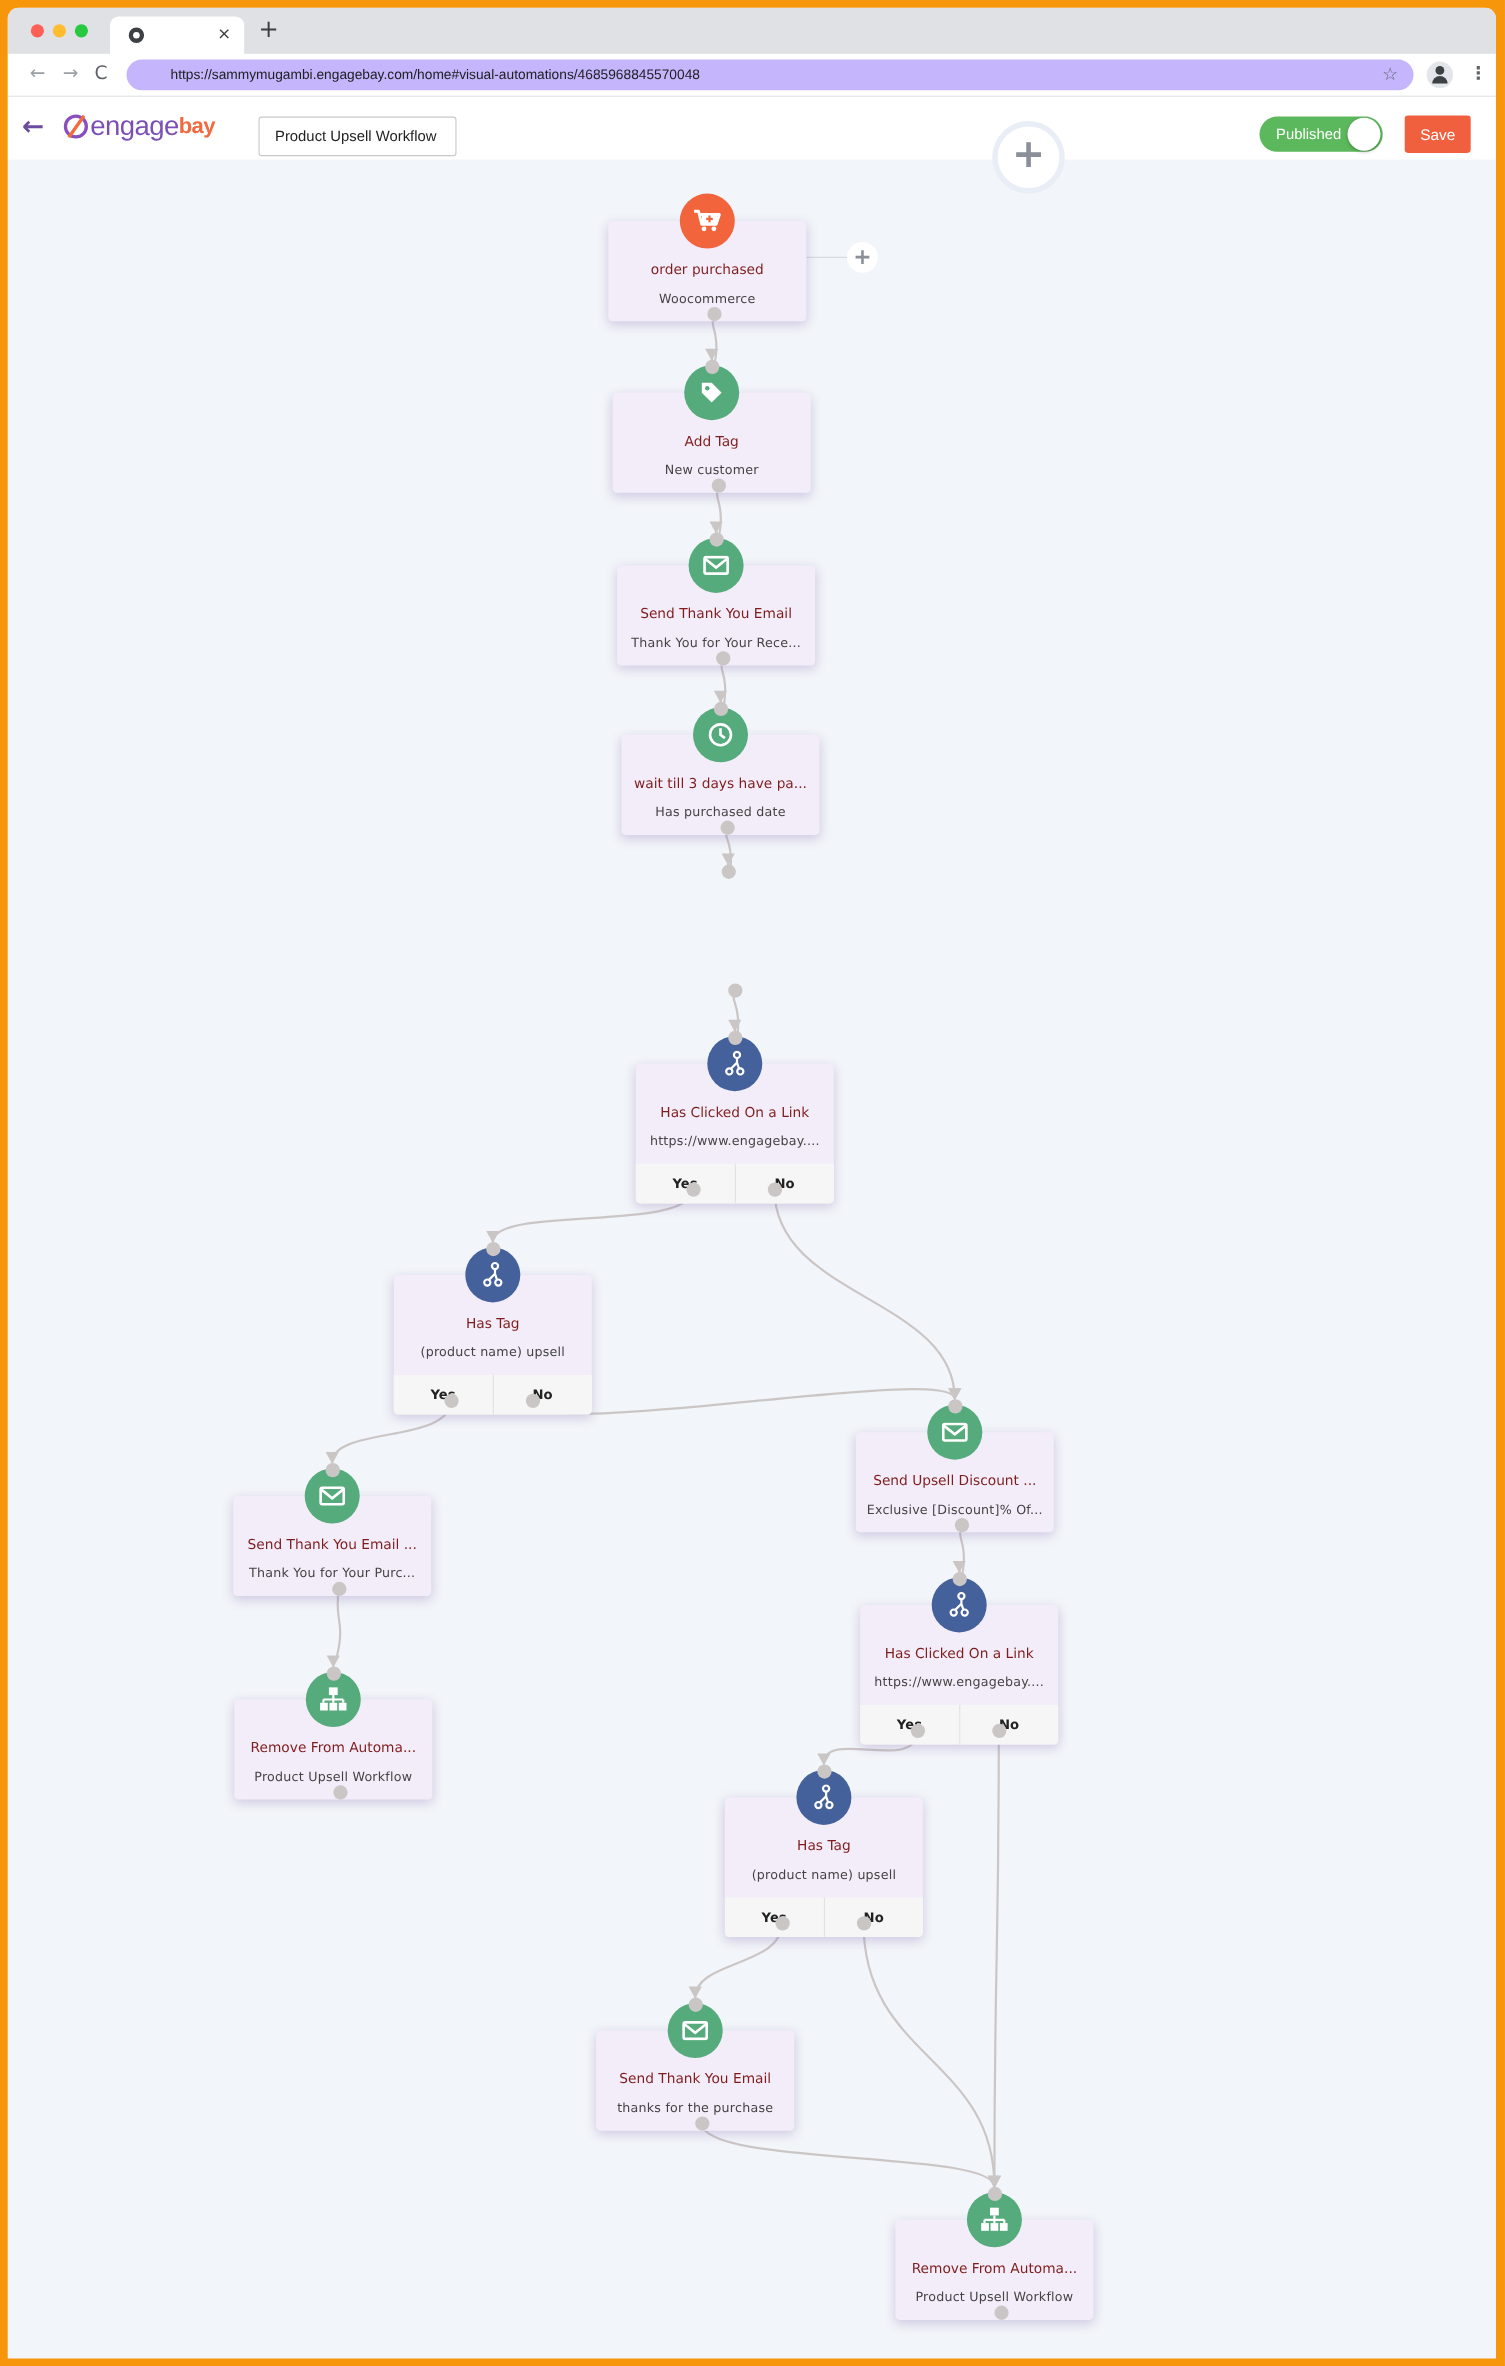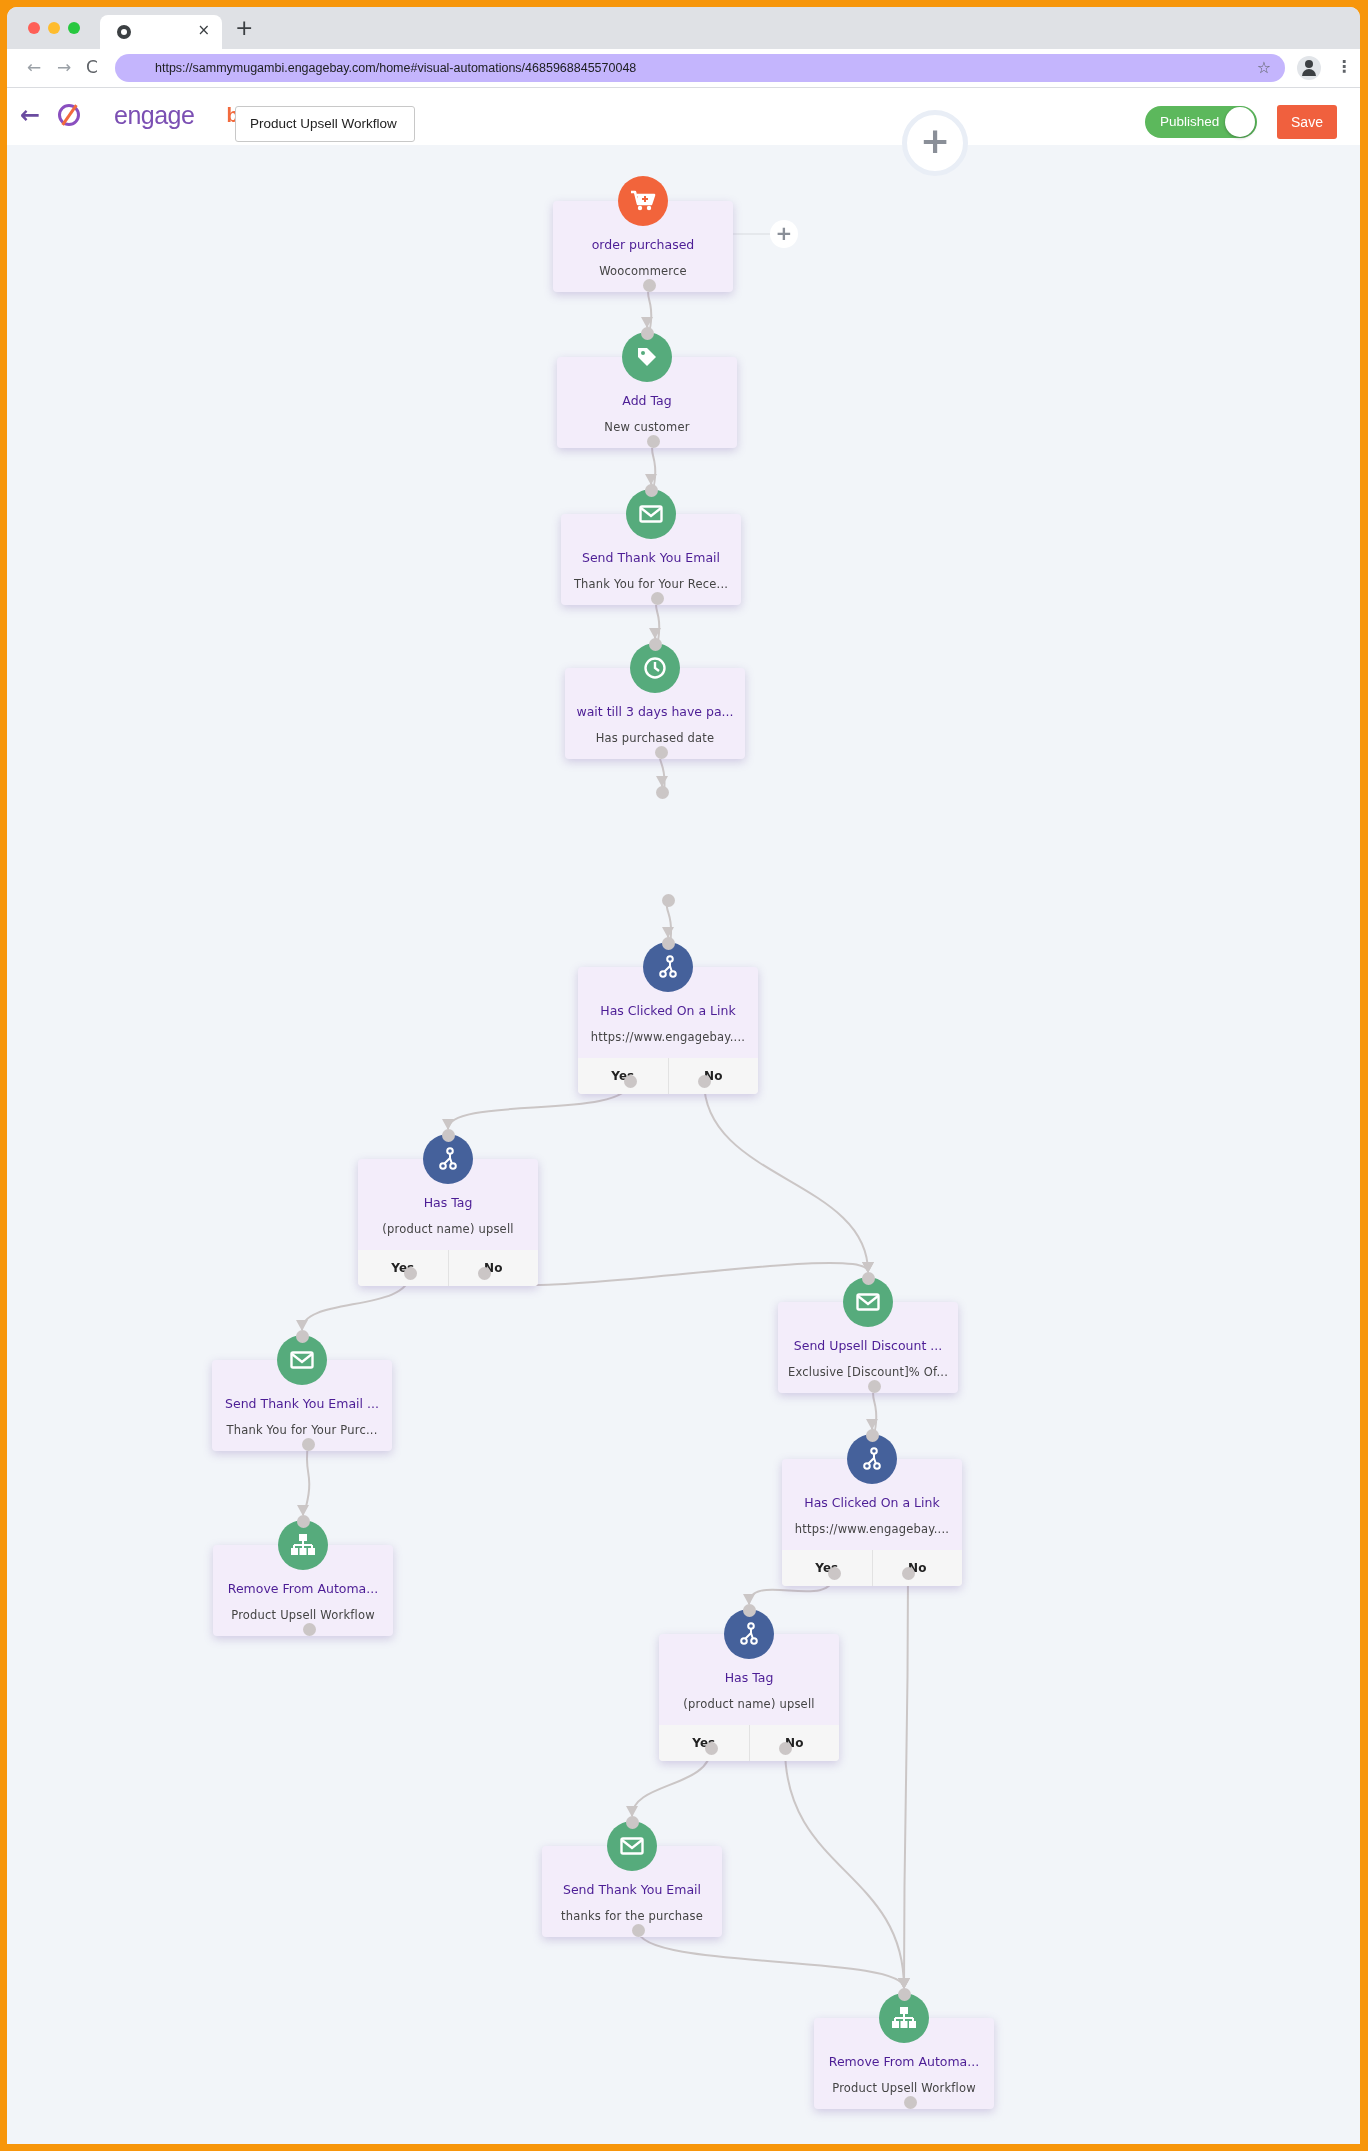--- a/index.html
+++ b/index.html
@@ -23,37 +23,37 @@
   .omnibox { position: absolute; left: 108px; top: 5px; width: 1170px; height: 28px; background: #c4b5fd; border-radius: 14px; }
   .url { position: absolute; left: 40px; top: 7px; font-family: "Liberation Sans", sans-serif; font-size: 12.5px; color: #202124; }
   .star { position: absolute; right: 14px; top: 4px; font-size: 16px; color: #5f6368; }
   .profile { position: absolute; left: 1290px; top: 7px; width: 24px; height: 24px; border-radius: 50%; background: #e2e5e9; }
   .profile::before { content: ""; position: absolute; left: 8px; top: 4px; width: 8px; height: 8px; border-radius: 50%; background: #3c4043; }
   .profile::after { content: ""; position: absolute; left: 5px; top: 13px; width: 14px; height: 7px; border-radius: 7px 7px 0 0; background: #3c4043; }
   .kebab { position: absolute; left: 1329px; top: 8px; font-size: 16px; color: #5f6368; font-weight: bold; }
   
   .appheader { position: absolute; left: 0; top: 81px; width: 100%; height: 57px; background: #fff; }
   .back-arrow { position: absolute; left: 13px; top: 13px; font-size: 24px; color: #6a4ba0; font-weight: bold; cursor: pointer; }
-  .logo { position: absolute; left: 51px; top: 12px; height: 30px; display: flex; align-items: center; gap: 32px; }
+  .logo { position: absolute; left: 51px; top: 12px; height: 30px; display: flex; align-items: center; }
   .logo-mark { width: 22px; height: 22px; border: 3px solid #8a4fbf; border-radius: 50%; position: relative; margin-right: 2px; }
   .logo-mark::after { content: ""; position: absolute; left: 7px; top: -4px; width: 3px; height: 24px; background: #f26a3d; transform: rotate(35deg); }
   .logo-engage { font-family: "Liberation Sans", sans-serif; font-size: 25px; color: #7b4fb3; letter-spacing: -0.5px; }
   .logo-bay { font-family: "Liberation Sans", sans-serif; font-size: 20px; font-weight: bold; color: #f26a3d; letter-spacing: -0.5px; }
   .title-input { position: absolute; left: 228px; top: 18px; width: 180px; height: 36px; border: 1px solid #c8c8c8; border-radius: 3px; background: #fff; font-family: "Liberation Sans", sans-serif; font-size: 13.5px; color: #222; padding: 0 14px; overflow: hidden; white-space: nowrap; }
   .publish-toggle { position: absolute; left: 1138px; top: 18px; width: 112px; height: 32px; border-radius: 16px; background: #5cb85c; cursor: pointer; }
   .publish-label { position: absolute; left: 15px; top: 8px; font-family: "Liberation Sans", sans-serif; font-size: 13.5px; color: #fff; }
   .publish-knob { position: absolute; right: 2px; top: 1px; width: 30px; height: 30px; border-radius: 50%; background: #fff; box-shadow: 0 1px 3px rgba(0,0,0,0.3); }
   .save-btn { position: absolute; left: 1270px; top: 17px; width: 60px; height: 34px; background: #f0603e; border-radius: 3px; border: none; color: #fff; font-family: "Liberation Sans", sans-serif; font-size: 14px; cursor: pointer; }
   .big-plus { position: absolute; left: 895px; top: 103px; width: 66px; height: 66px; border-radius: 50%; background: #fff; border: 5px solid #e9eef6; color: #8a8f98; font-size: 36px; text-align: center; line-height: 52px; font-weight: bold; cursor: pointer; }
   
   .canvas { position: absolute; left: -7px; top: -7px; width: 1368px; height: 2151px; pointer-events: none; }
   .canvas > * { pointer-events: auto; }
   svg.links { position: absolute; left: 0; top: 0; width: 1368px; height: 2151px; pointer-events: none; }
   .node { position: absolute; width: 180px; background: #f3edfa; border-radius: 4px; box-shadow: 0 3px 10px rgba(120,90,170,0.28); text-align: center; cursor: pointer; }
-  .node-title { padding-top: 36px; font-size: 12.5px; color: #4c1d95; white-space: nowrap; overflow: hidden; text-overflow: ellipsis; padding-left: 8px; padding-right: 8px; }
+  .node-title { padding-top: 36px; font-size: 12.5px; color: #7f1d1d; white-space: nowrap; overflow: hidden; text-overflow: ellipsis; padding-left: 8px; padding-right: 8px; }
   .node-sub { padding-top: 12px; padding-bottom: 14px; font-size: 11.5px; color: #444; white-space: nowrap; overflow: hidden; text-overflow: ellipsis; padding-left: 8px; padding-right: 8px; letter-spacing: 0.2px; }
   .node-branches { display: flex; background: #f6f6f6; border-radius: 0 0 4px 4px; height: 36px; }
   .branch { flex: 1; font-size: 12px; font-weight: bold; color: #222; line-height: 36px; cursor: pointer; }
   .branch + .branch { border-left: 1px solid #e2e2e2; }
   .node-icon { position: absolute; width: 50px; height: 50px; border-radius: 50%; left: 50%; margin-left: -25px; top: -25px; display: flex; align-items: center; justify-content: center; }
   .ic-green { background: #56ab7c; }
   .ic-orange { background: #f2643b; }
   .ic-blue { background: #45619b; }
   .dot { position: absolute; width: 13px; height: 13px; border-radius: 50%; background: #cbc6c6; margin-left: -6.5px; margin-top: -6.5px; cursor: pointer; }
   .side-plus { position: absolute; left: 770px; top: 220px; width: 28px; height: 28px; border-radius: 50%; background: #fff; color: #8a8f98; font-size: 20px; font-weight: bold; text-align: center; line-height: 27px; cursor: pointer; }

